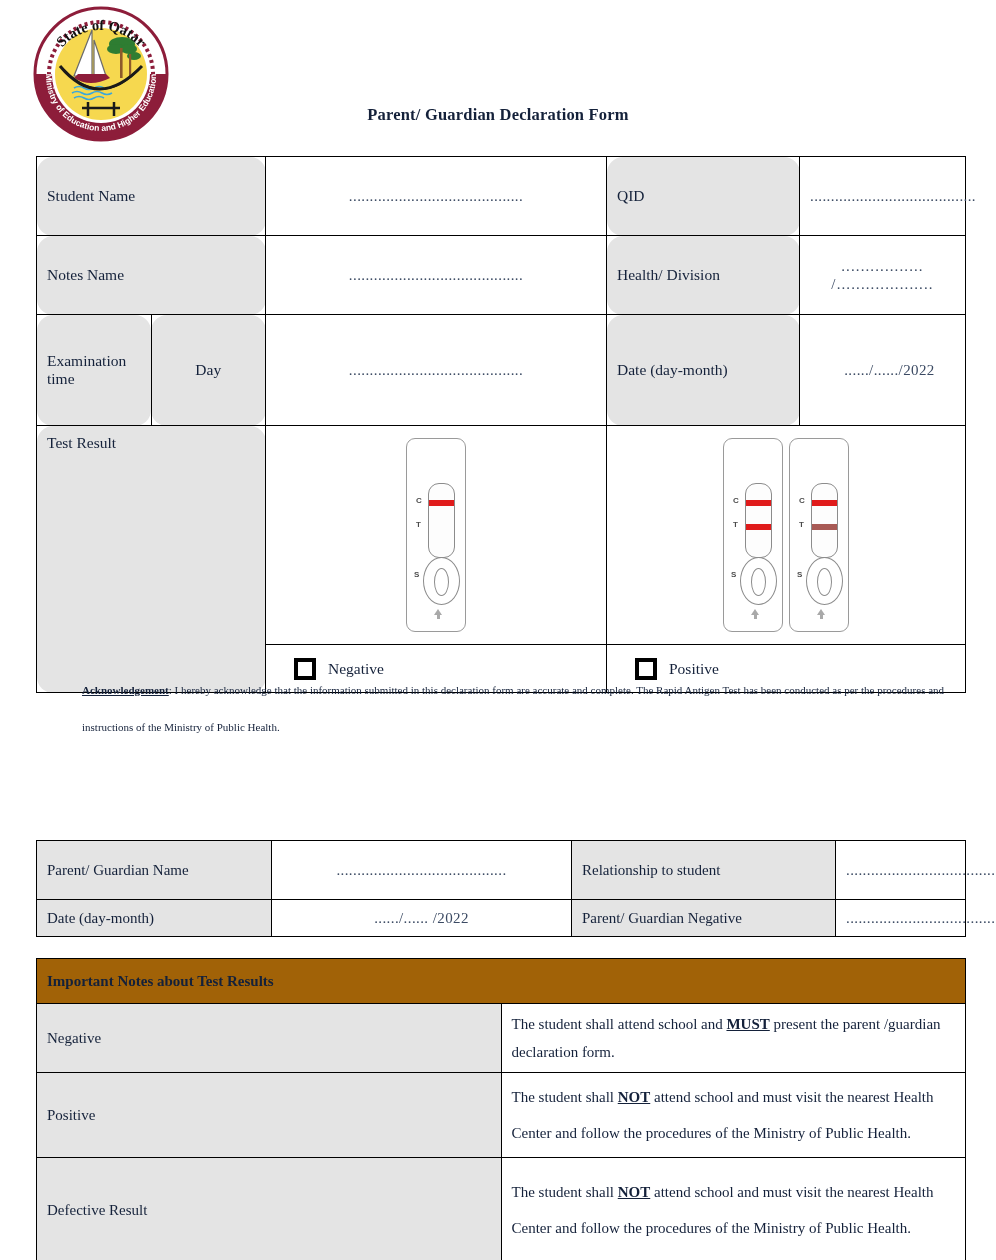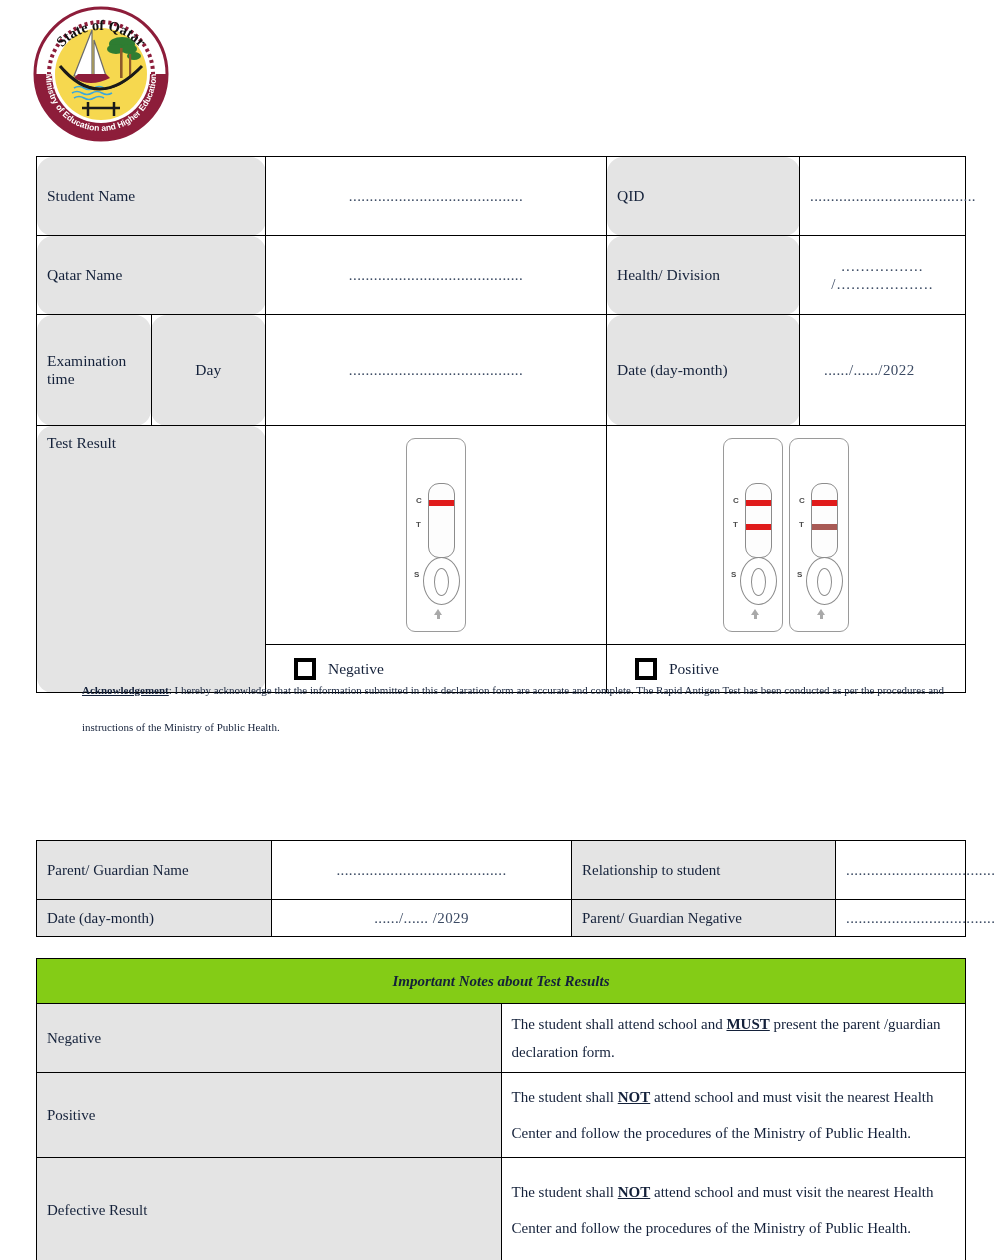--- a/index.html
+++ b/index.html
@@ -203,25 +203,24 @@
   #table2 tr.r1 td { height: 58px; }
   #table2 tr.r2 td { height: 36px; }
 
   
   #table3 { top: 958px; }
   #table3 td {
     font-size: 15px;
     padding: 6px 10px;
   }
   td.notes-head {
-    background: #84cc16;
-    text-align: center;
+    background: #a16207;
+    text-align: left;
     font-weight: bold;
     height: 32px;
-    font-style: italic;
   }
   td.note-label {
     background: #e4e4e4;
     vertical-align: bottom;
     padding-bottom: 8px;
   }
   td.note-text {
     background: #ffffff;
     vertical-align: top;
     line-height: 36px;
@@ -279,45 +278,46 @@
       <path d="M 52 104 L 90 104" stroke="#1a1a1a" stroke-width="2.5"></path>
 
       <text font-family="'Liberation Serif', serif" font-size="14.5" font-weight="bold" fill="#111111">
         <textPath href="#arcTop" startOffset="50%" text-anchor="middle">State of Qatar</textPath>
       </text>
       <text font-family="'Liberation Sans', sans-serif" font-size="8.5" font-weight="bold" fill="#ffffff">
         <textPath href="#arcBot" startOffset="50%" text-anchor="middle">Ministry of Education and Higher Education</textPath>
       </text>
     </svg>
   </div>
+  <div class="doc-title">Parent/ Guardian Declaration Form</div>
 </div>
 
 <div class="sheet" id="table1">
   <table class="form">
     <tbody>
         <tr>
       <td class="lbl" colspan="2" style="width:208px">Student Name</td>
       <td class="val" style="width:320px">
         <span class="dots">..........................................</span>
       </td>
       <td class="lbl" style="width:172px">QID</td>
       <td class="val"><span class="dots">........................................</span></td>
     </tr>
     <tr>
-      <td class="lbl" colspan="2">Qatar Name</td>
+      <td class="lbl" colspan="2">Notes Name</td>
       <td class="val"><span class="dots">..........................................</span></td>
       <td class="lbl">Health/ Division</td>
       <td class="val"><span class="dots dots-wide">................. /....................</span></td>
     </tr>
     <tr>
       <td class="lbl" style="width:158px">Examination time</td>
       <td class="lbl" style="width:50px; text-align:center; padding:16px">Day</td>
       <td class="val"><span class="dots">..........................................</span></td>
       <td class="lbl">Date (day-month)</td>
-      <td class="val" style="text-align:left; padding-left:24px">
+      <td class="val" style="text-align:center; padding-left:24px">
         <span class="dots">....../....../2022</span>
       </td>
     </tr>
     <tr>
       <td class="lbl testresult-label" colspan="2" rowspan="2">Test Result</td>
       <td class="val cassette-cell">
         <div class="cassettes">
           <div class="cassette">
             <div class="window">
               <div class="band c"></div>
@@ -393,21 +393,21 @@
       <td class="val" style="width:279px">
         <span class="dots">.........................................</span>
       </td>
       <td class="lbl" style="width:243px">Relationship to student</td>
       <td class="val">
         <span class="dots">.......................................</span>
       </td>
     </tr>
     <tr class="r2">
       <td class="lbl">Date (day-month)</td>
-      <td class="val"><span class="dots">....../...... /2029</span></td>
+      <td class="val"><span class="dots">....../...... /2022</span></td>
       <td class="lbl">Parent/ Guardian Negative</td>
       <td class="val"><span class="dots">.......................................</span></td>
     </tr>
   </tbody>
     </table>
 </div>
 
 <div class="sheet" id="table3">
   <table class="form">
     <tbody>

